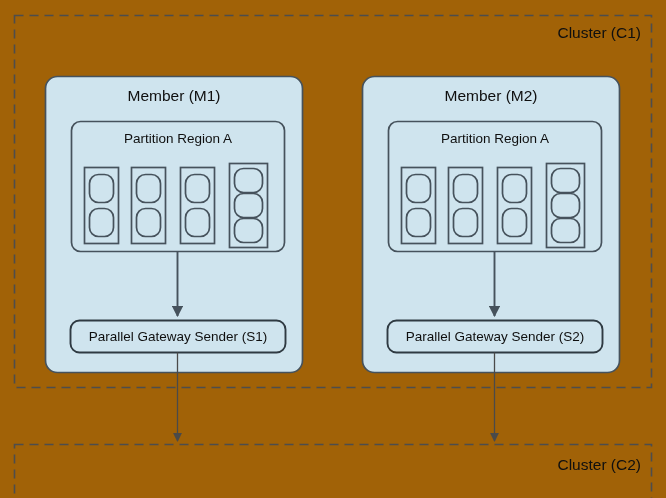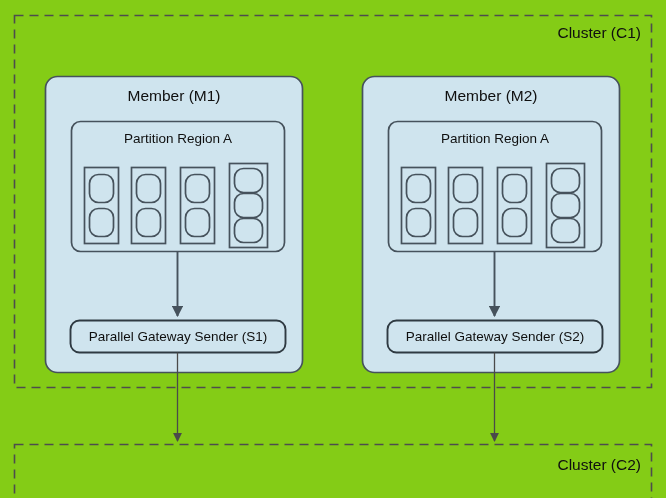--- a/index.html
+++ b/index.html
@@ -8,21 +8,21 @@
     background: #ffffff;
   }
   body {
     font-family: "Liberation Sans", sans-serif;
     -webkit-font-smoothing: antialiased;
   }
   #canvas {
     position: relative;
     width: 666px;
     height: 498px;
-    background: #84cc16;
+    background: #a16207;
     overflow: hidden;
   }
   svg.diagram {
     position: absolute;
     left: 0;
     top: 0;
     width: 666px;
     height: 498px;
   }
   .cluster-box {

